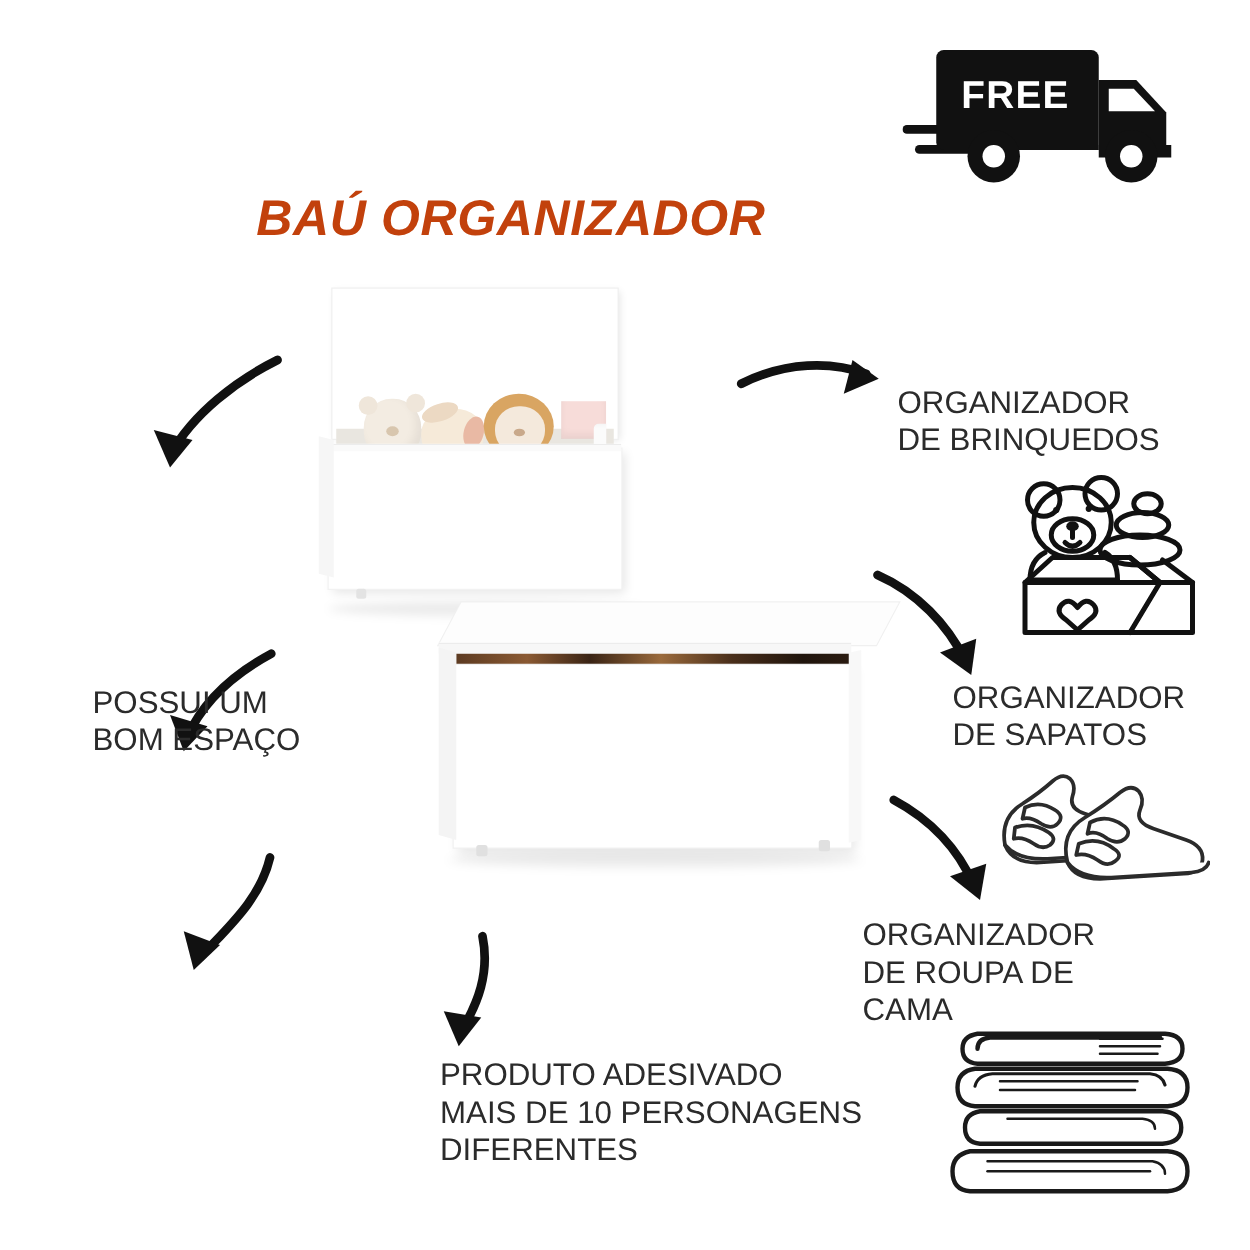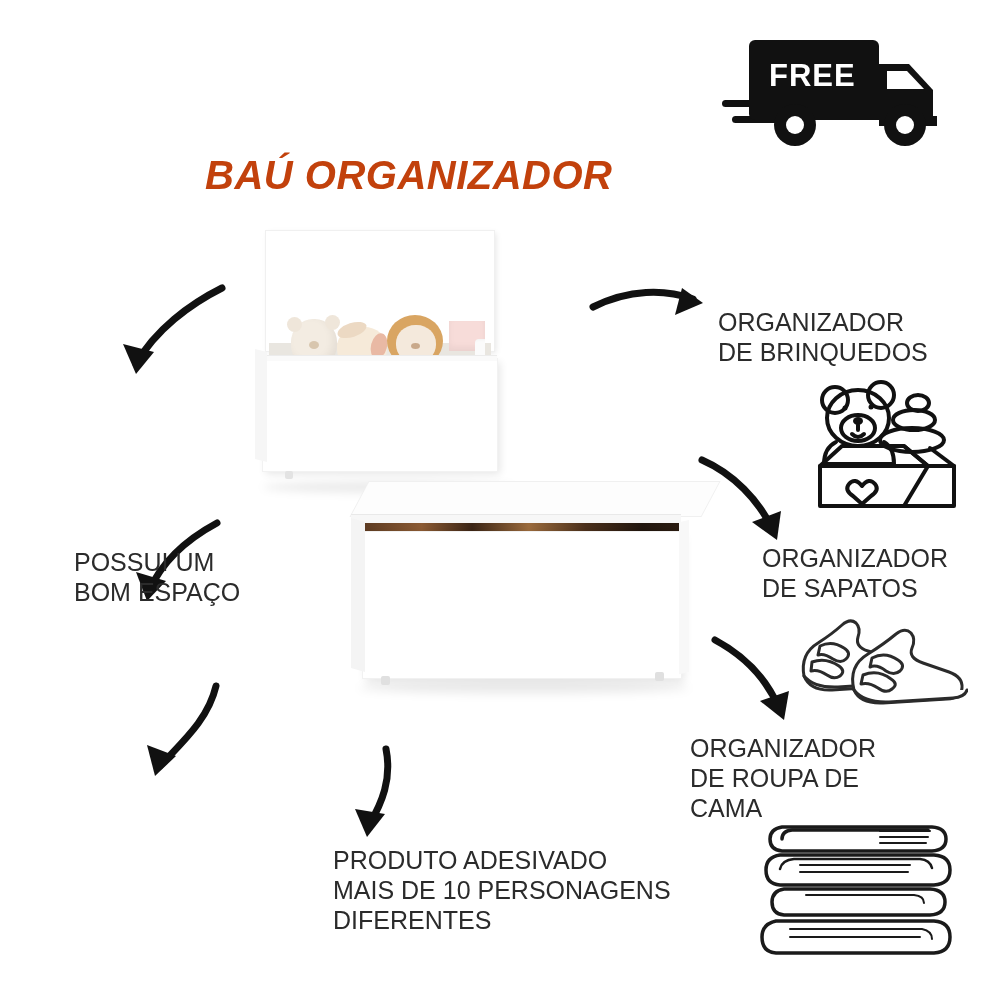--- a/index.html
+++ b/index.html
@@ -118,21 +118,21 @@
   <svg class="abs arrow-svg" style="left:705px; top:628px;" width="110" height="105">
     <path d="M10 12 C 40 28, 62 52, 74 80" stroke="#111111" stroke-width="7" fill="none" stroke-linecap="round"></path>
     <path d="M79 92 L 55 73 L 84 63 Z" fill="#111111"></path>
   </svg>
 
 
   <div class="abs callout-text" style="left:46px; top:547px;margin-left:28px;">POSSUI UM
 BOM ESPAÇO</div>
 
 
-  <div class="abs callout-text" style="left:333px; top:845px;">PRODUTO ADESIVADO
+  <div class="abs callout-text" style="left:352px; top:845px;">PRODUTO ADESIVADO
 MAIS DE 10 PERSONAGENS
 DIFERENTES</div>
 
   <div class="abs callout-text" style="left:718px; top:307px;">ORGANIZADOR
 DE BRINQUEDOS</div>
 
   <div class="abs callout-text" style="left:762px; top:543px;">ORGANIZADOR
 DE SAPATOS</div>
 
   <div class="abs callout-text" style="left:690px; top:733px;">ORGANIZADOR

